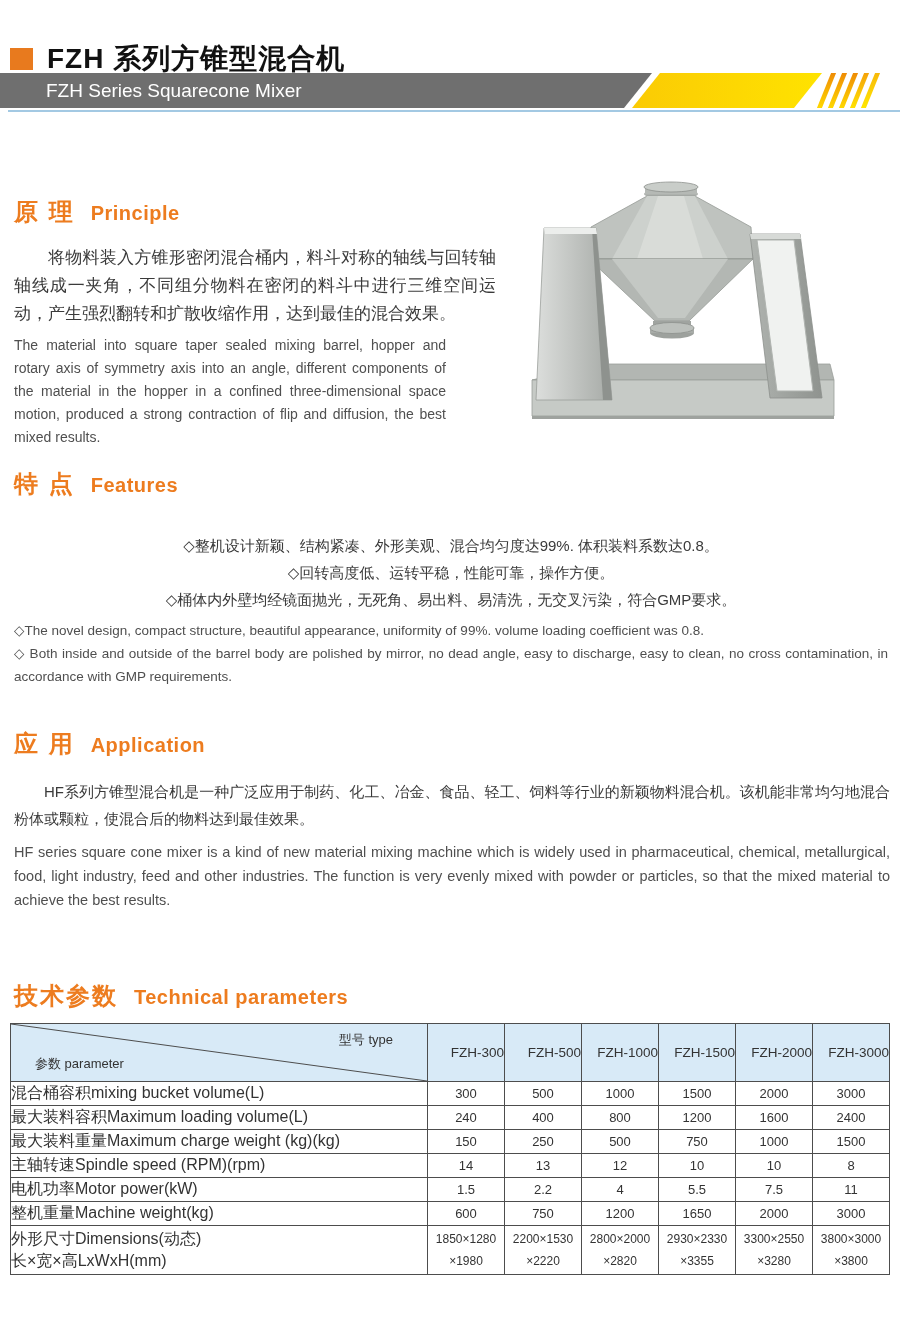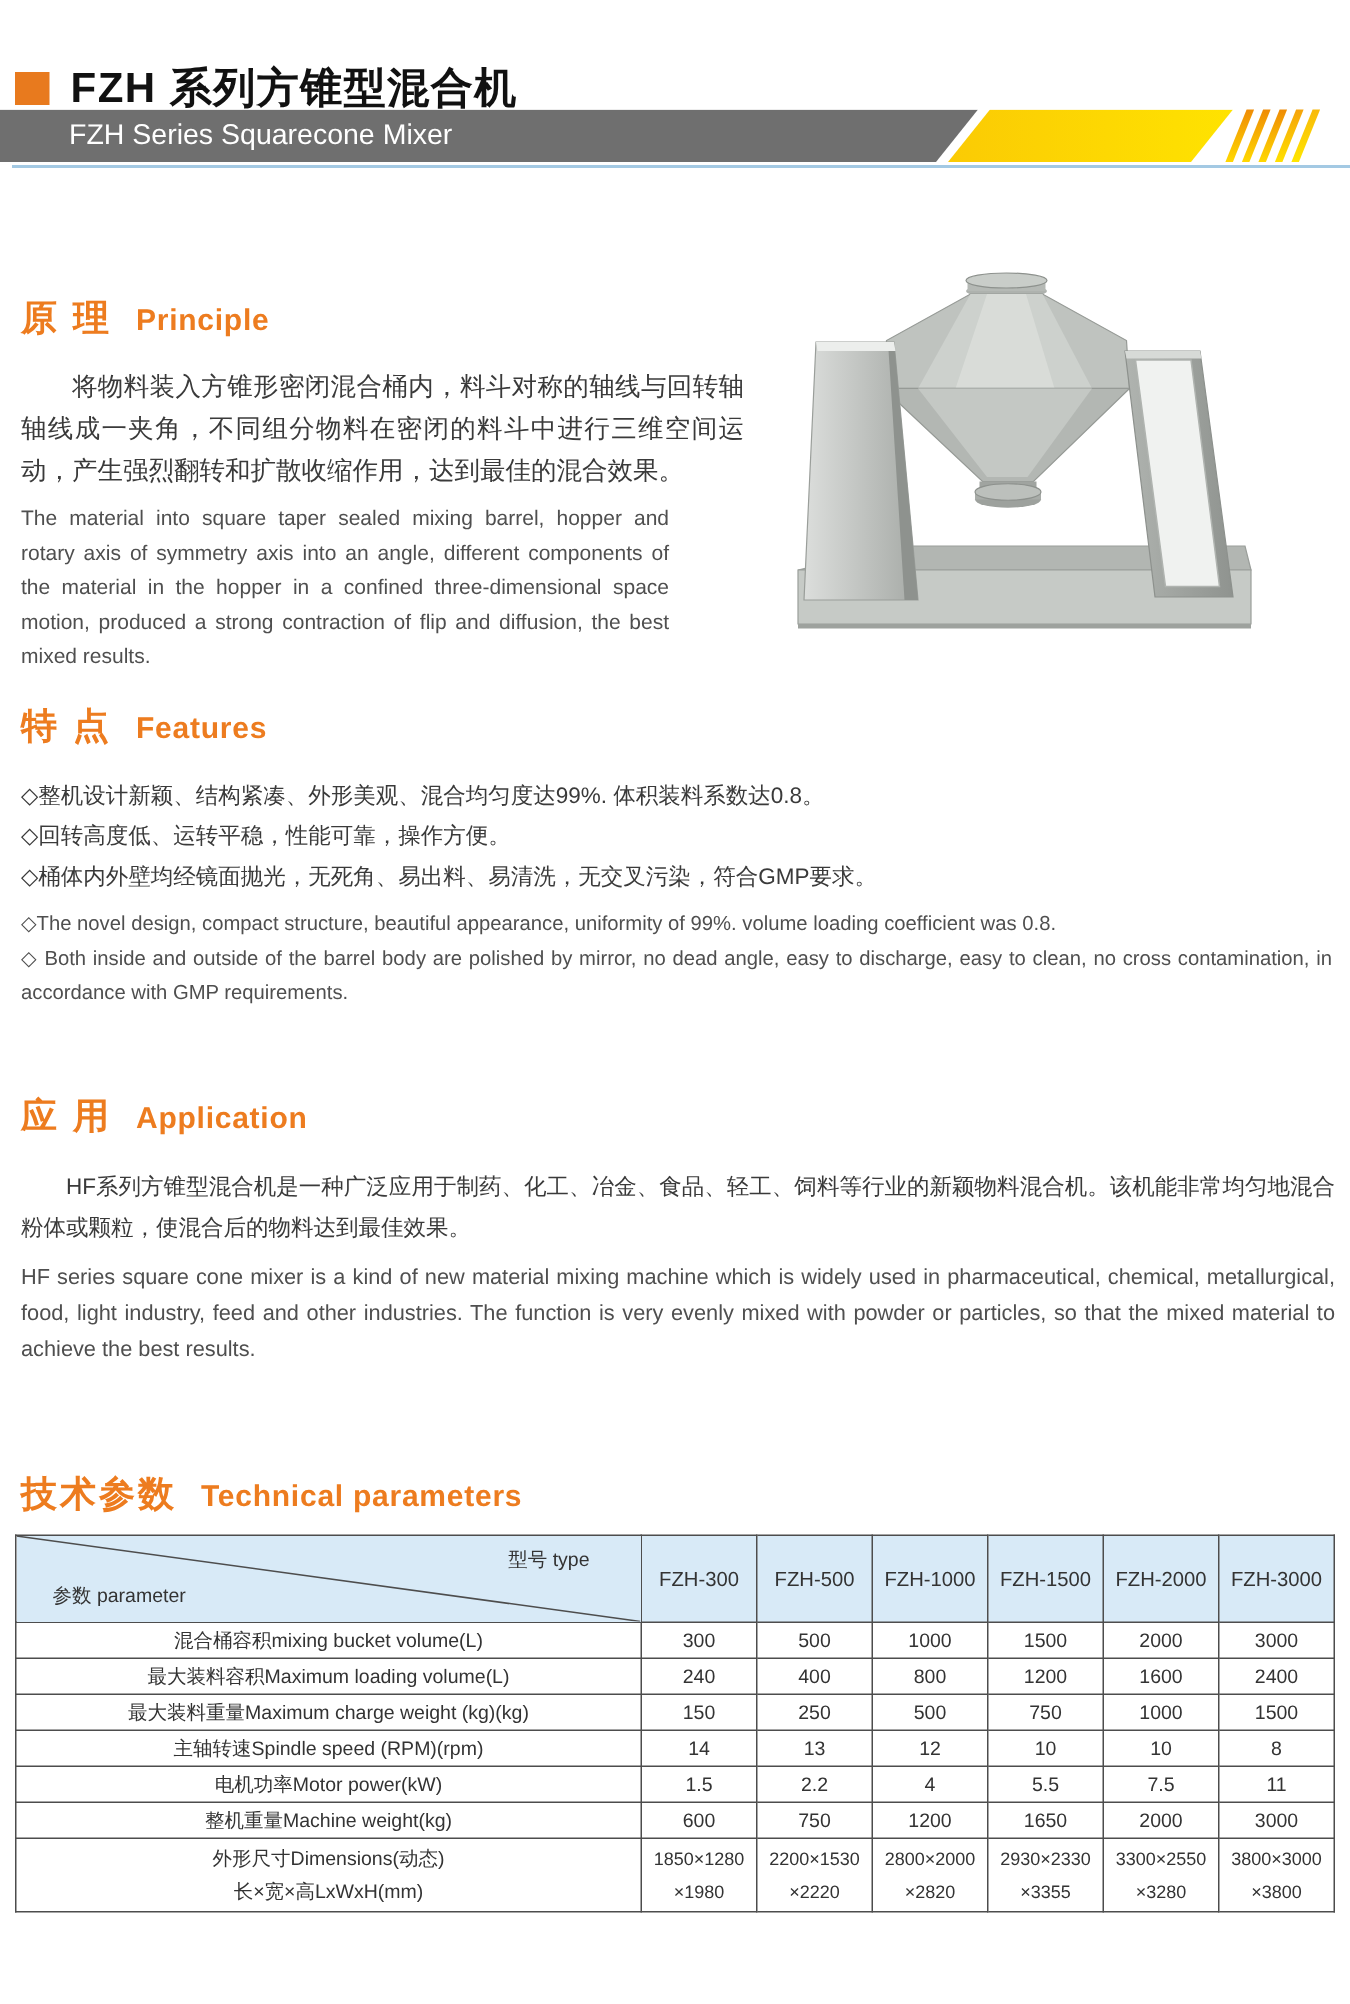--- a/index.html
+++ b/index.html
@@ -32,42 +32,42 @@
 
   
   .sec-principle{position:absolute;top:196px;left:14px;width:482px;}
   .p-cn{margin:16px 0 0 0;font-size:17px;line-height:28px;color:#3a3a3a;text-align:justify;text-indent:34px;}
   .p-en{margin:6px 0 0 0;width:432px;font-size:14px;line-height:23px;color:#4f4f4f;text-align:justify;}
 
   .machine{position:absolute;top:170px;left:500px;width:395px;height:268px;}
 
   
   .sec-features{position:absolute;top:468px;left:14px;width:874px;}
-  .feat-cn{margin-top:17px;}
+  .feat-cn{margin-top:32px;text-align:center;}
   .feat-cn div{font-size:15px;line-height:27px;color:#3a3a3a;}
   .feat-en{margin-top:6px;}
   .feat-en div{font-size:13.5px;line-height:23px;color:#4f4f4f;text-align:justify;}
 
   
   .sec-application{position:absolute;top:728px;left:14px;width:876px;}
   .app-cn{margin:18px 0 0 0;font-size:15px;line-height:27px;color:#3a3a3a;text-indent:30px;text-align:justify;}
   .app-en{margin:8px 0 0 0;font-size:14.5px;line-height:24px;color:#4f4f4f;text-align:justify;}
 
   
   .sec-tech{position:absolute;top:980px;left:10px;width:880px;}
   .sec-tech h2{margin-left:4px;}
   table.tech{border-collapse:collapse;table-layout:fixed;width:880px;margin-top:11px;
              border:1.5px solid #4d4d4d;font-size:13px;color:#333;}
   table.tech th,table.tech td{border:1px solid #4d4d4d;padding:0;}
-  table.tech thead th{background:#d8eaf7;height:57px;font-weight:normal;font-size:13.5px;text-align:center;}
+  table.tech thead th{background:#d8eaf7;height:57px;font-weight:normal;font-size:13.5px;text-align:right;}
   th.corner{position:relative;}
   th.corner svg.diag{position:absolute;inset:0;width:100%;height:100%;}
   .corner-type{position:absolute;top:7px;right:34px;font-size:13px;color:#333;}
   .corner-param{position:absolute;bottom:8px;left:24px;font-size:13px;color:#333;}
-  td.lbl{text-align:center;padding-left:12px;height:23px;font-size:13px;}
+  td.lbl{text-align:left;padding-left:12px;height:23px;font-size:16px;}
   td.val{text-align:center;height:23px;}
   tr.dims td{height:48px;vertical-align:middle;}
   tr.dims td.lbl div{line-height:22px;}
   tr.dims td.val div{line-height:22px;font-size:12px;}
 </style>
 </head>
 <body>
 
 <div class="page">
 

